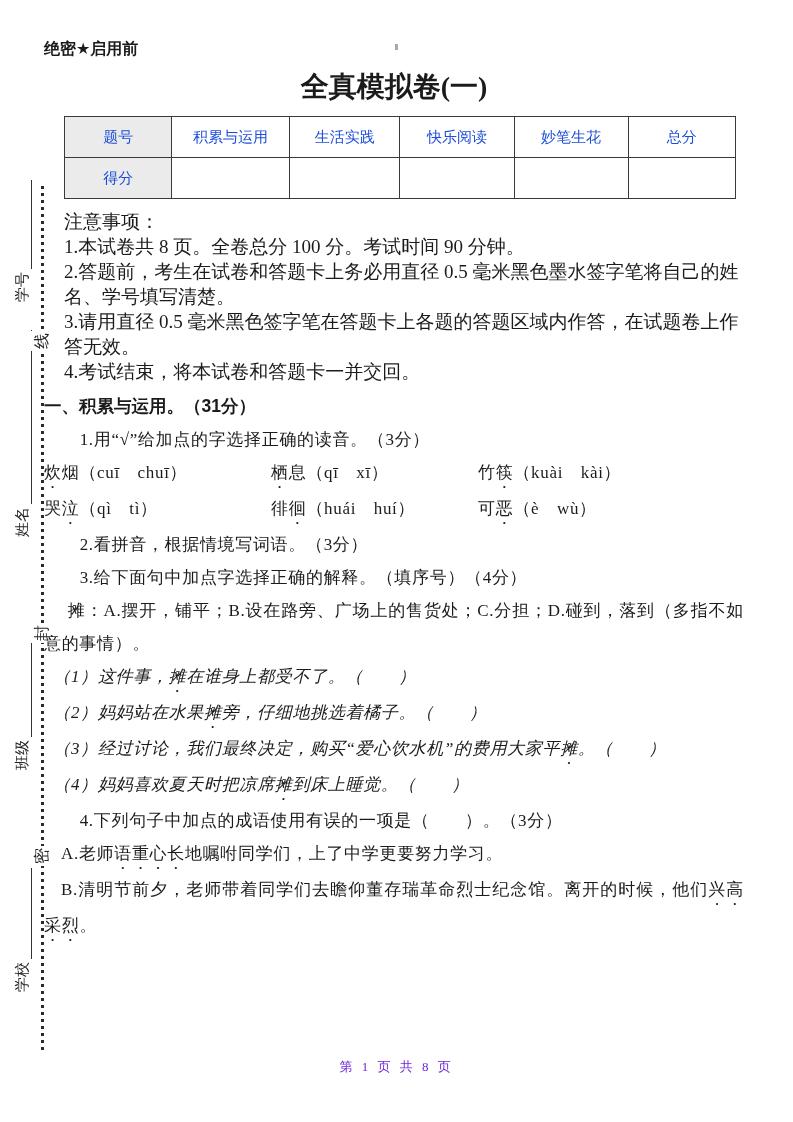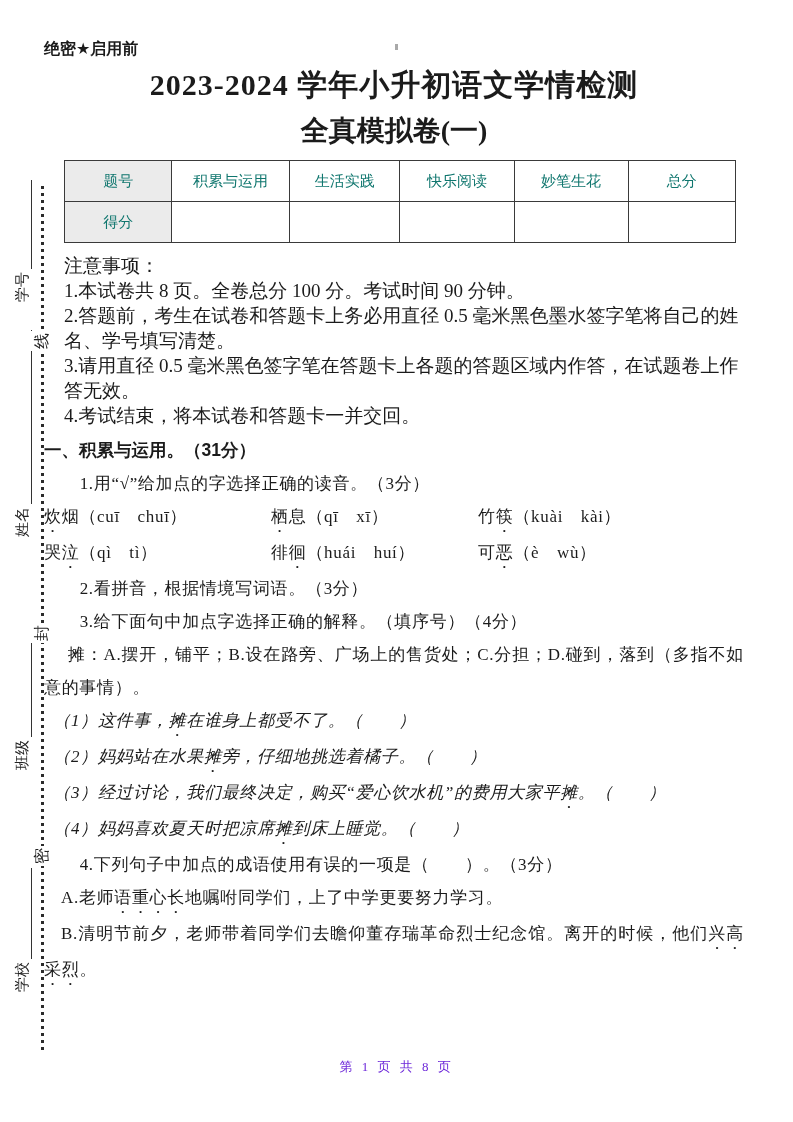--- a/index.html
+++ b/index.html
@@ -30,21 +30,21 @@
 
   
   .content { position: absolute; left: 44px; top: 38px; width: 700px; }
 
   .classified { font-family: "Liberation Sans", "DejaVu Sans", sans-serif; font-weight: bold; font-size: 16px; line-height: 22px; }
   .title { text-align: center; font-weight: bold; font-size: 30px; line-height: 38px; margin: 6px 0 0; letter-spacing: 1px; }
   .subtitle { text-align: center; font-weight: bold; font-size: 28px; line-height: 30px; margin: 12px 0 0; }
 
   .score-table {
     width: 672px; margin: 14px 0 0 20px; border-collapse: collapse; table-layout: fixed;
-    font-family: Liberation Sans, sans-serif; font-size: 15px; color: #0f766e;
+    font-family: Liberation Sans, sans-serif; font-size: 15px; color: #1d4ed8;
   }
   .score-table td { border: 1.6px solid #3a3a3a; height: 41px; text-align: center; vertical-align: middle; padding: 0; }
   .score-table .shade { background: #ebebeb; }
 
   .notice { margin: 10px 0 0 20px; font-size: 19px; line-height: 25px; }
   .notice p { margin: 0; }
 
   .sec-heading {
     font-family: "Liberation Sans", "DejaVu Sans", sans-serif;
     font-weight: bold; font-size: 17.5px; line-height: 33px; margin: 6px 0 0;
@@ -97,21 +97,20 @@
     <span class="seal-blank"></span>
   </div>
 
   <span class="seal-char" style="left:30px; top:351px;">线</span>
   <span class="seal-char" style="left:30px; top:643px;">封</span>
   <span class="seal-char" style="left:30px; top:866px;">密</span>
 
   <div class="content">
 
     <div class="classified">绝密★启用前</div>
-    <div class="title">2023-2024 学年小升初语文学情检测</div>
     <div class="subtitle">全真模拟卷(一)</div>
 
     <table class="score-table">
       <colgroup>
         <col style="width:16%">
           <col style="width:17.5%">
           <col style="width:16.5%">
         <col style="width:17%">
           <col style="width:17%">
           <col style="width:16%">

